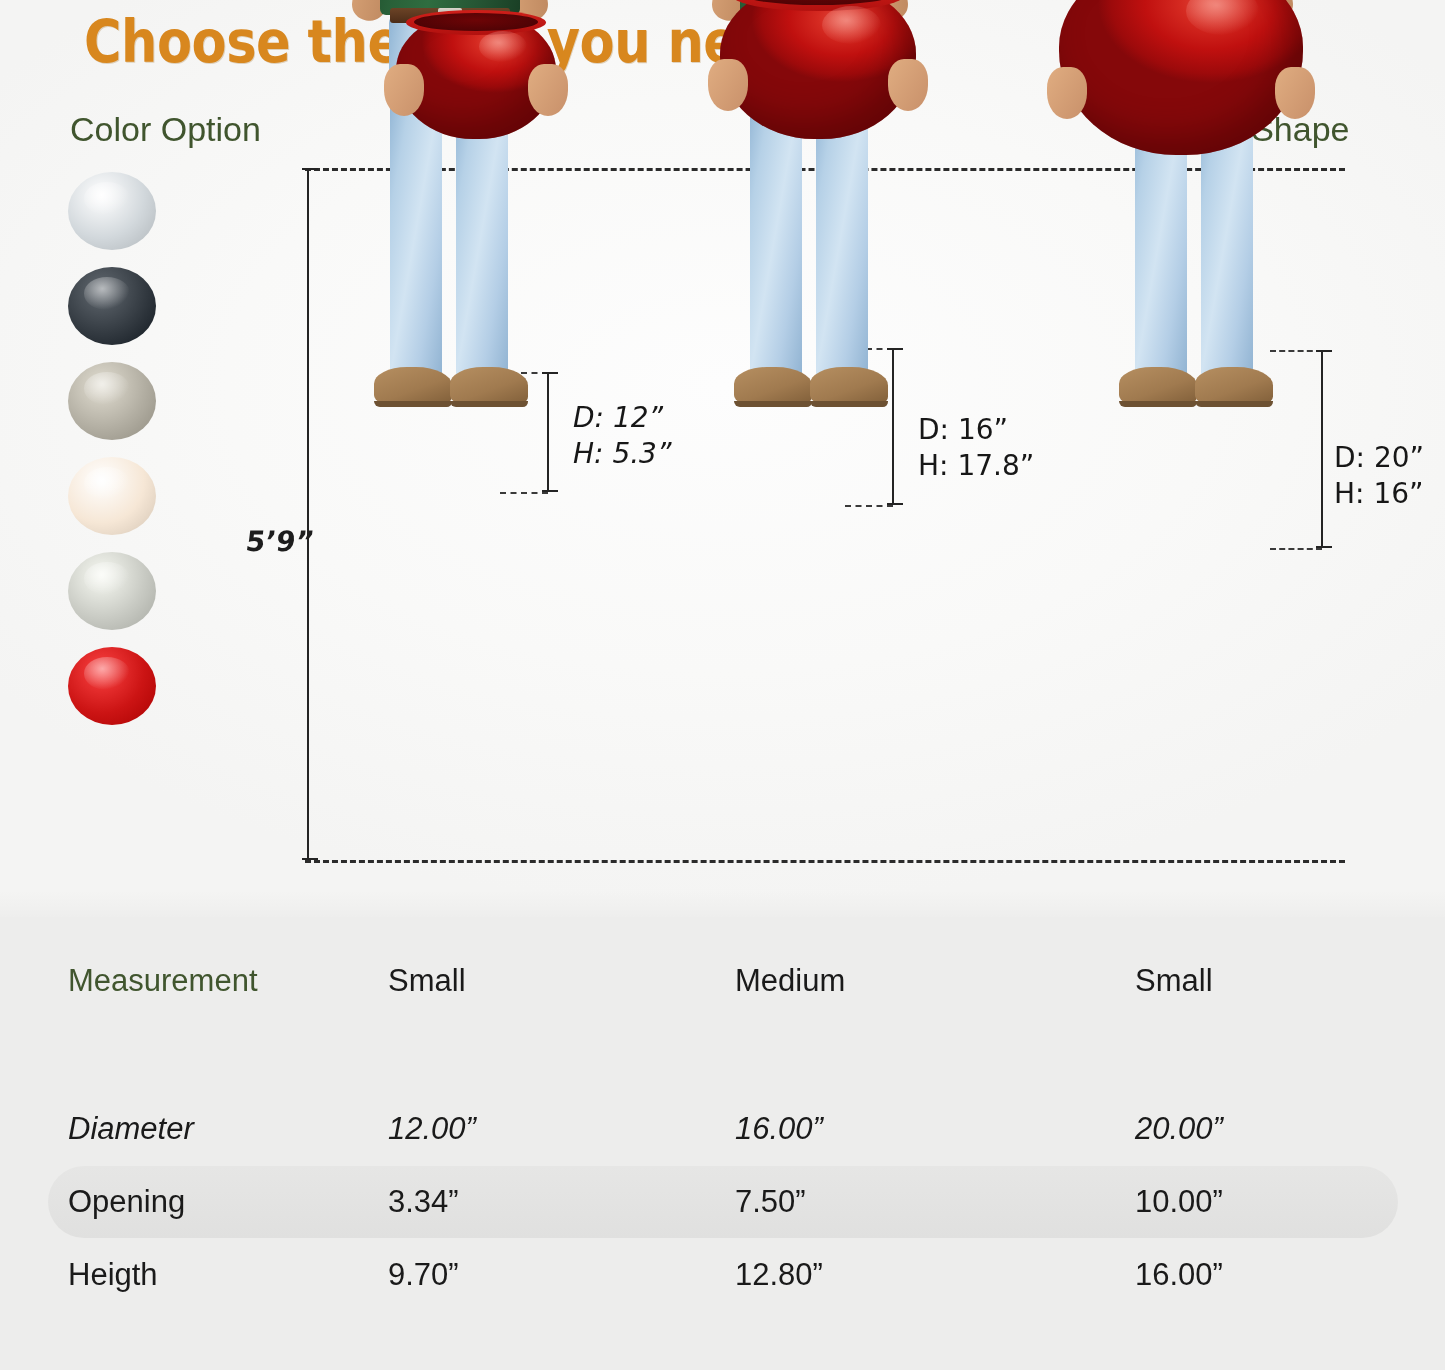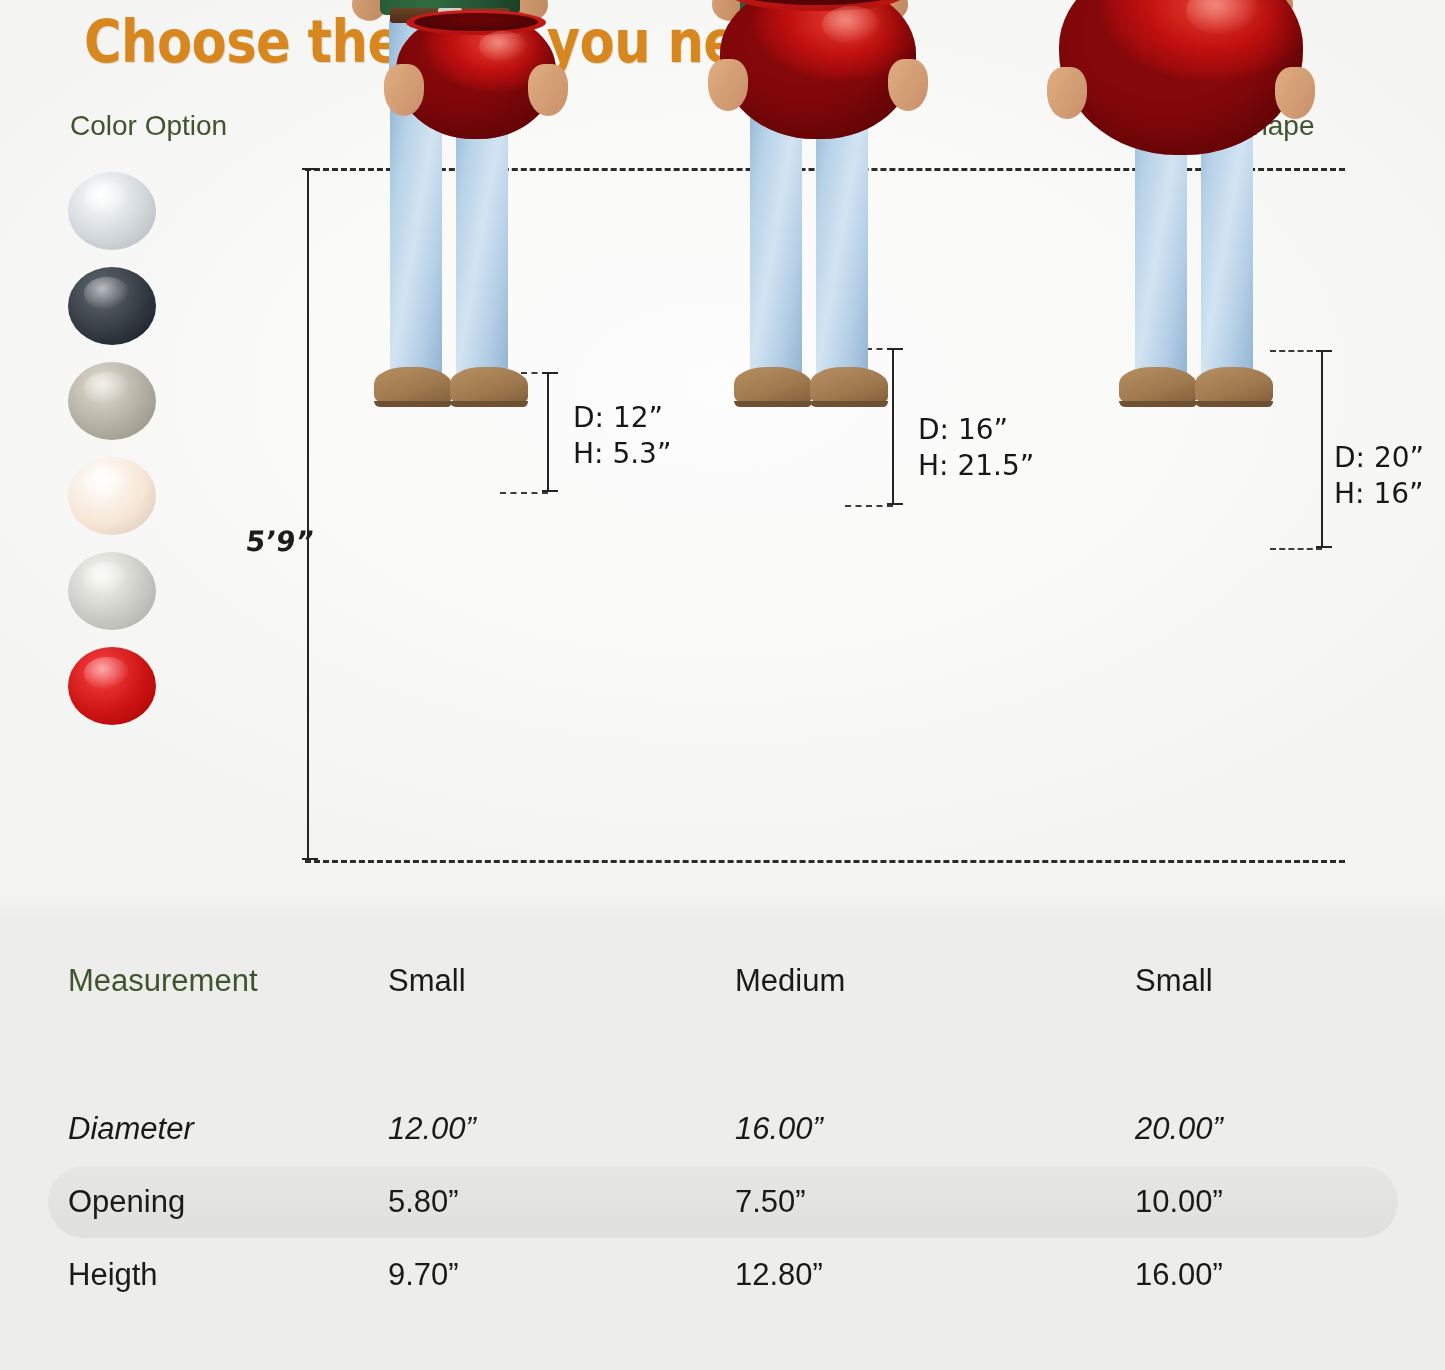--- a/index.html
+++ b/index.html
@@ -26,21 +26,21 @@
     position:absolute; left:84px; top:8px;
     font-size:58px; font-weight:bold; letter-spacing:-0.5px;
     color:#D8871E;
     font-family:"DejaVu Sans", sans-serif;
     transform:scaleX(0.88); transform-origin:left center;
     text-shadow:1px 1px 0 rgba(150,95,15,.25);
     white-space:nowrap;
   }
 
   .section-label{
-    position:absolute; font-size:28px; color:#40552E;
+    position:absolute; font-size:34px; color:#40552E;
     font-family:"Liberation Sans", sans-serif; white-space:nowrap;
   }
   #color-option-label{ left:70px; top:110px; }
   #globo-shape-label{ left:1151px; top:110px; }
 
   
   #swatches{ position:absolute; left:68px; top:172px; width:92px; }
   .swatch{
     width:88px; height:78px; border-radius:50%;
     margin-bottom:17px; position:relative;
@@ -306,31 +306,31 @@
 
     <div class="hand" style="left:-28px;
                 bottom:288px; width:40px; height:52px;"></div>
     <div class="hand" style="left:200px;
                 bottom:288px; width:40px; height:52px;"></div>
   </div>
 
   <div class="dash-h thin" style="left:500px; top:372px; width:48px;"></div>
   <div class="dash-h thin" style="left:500px; top:492px; width:48px;"></div>
   <div class="vline" style="left:547px; top:372px; height:120px;"></div>
-  <div class="dim-text" style="left:573px; top:400px;">
+  <div class="dim-text" style="left:573px; top:400px;font-style:italic;">
     <div>D: 12”</div>
     <div>H: 5.3”</div>
   </div>
 
   <div class="dash-h thin" style="left:845px; top:348px; width:48px;"></div>
   <div class="dash-h thin" style="left:845px; top:505px; width:48px;"></div>
   <div class="vline" style="left:892px; top:348px; height:157px;"></div>
   <div class="dim-text" style="left:918px; top:412px;">
     <div>D: 16”</div>
-    <div>H: 21.5”</div>
+    <div>H: 17.8”</div>
   </div>
 
   <div class="dash-h thin" style="left:1270px; top:350px; width:52px;"></div>
   <div class="dash-h thin" style="left:1270px; top:548px; width:52px;"></div>
   <div class="vline" style="left:1321px; top:350px; height:198px;"></div>
   <div class="dim-text" style="left:1334px; top:440px;">
     <div>D: 20”</div>
     <div>H: 16”</div>
   </div>
 
@@ -347,21 +347,21 @@
 
   <div class="row" style="top:176px;font-style:italic;">
     <div class="cell c0">Diameter</div>
     <div class="cell c1">12.00”</div>
     <div class="cell c2">16.00”</div>
     <div class="cell c3">20.00”</div>
   </div>
 
   <div class="row alt" style="top:249px;">
     <div class="cell c0">Opening</div>
-    <div class="cell c1">5.80”</div>
+    <div class="cell c1">3.34”</div>
     <div class="cell c2">7.50”</div>
     <div class="cell c3">10.00”</div>
   </div>
 
   <div class="row" style="top:322px;">
     <div class="cell c0">Heigth</div>
     <div class="cell c1">9.70”</div>
     <div class="cell c2">12.80”</div>
     <div class="cell c3">16.00”</div>
   </div>

